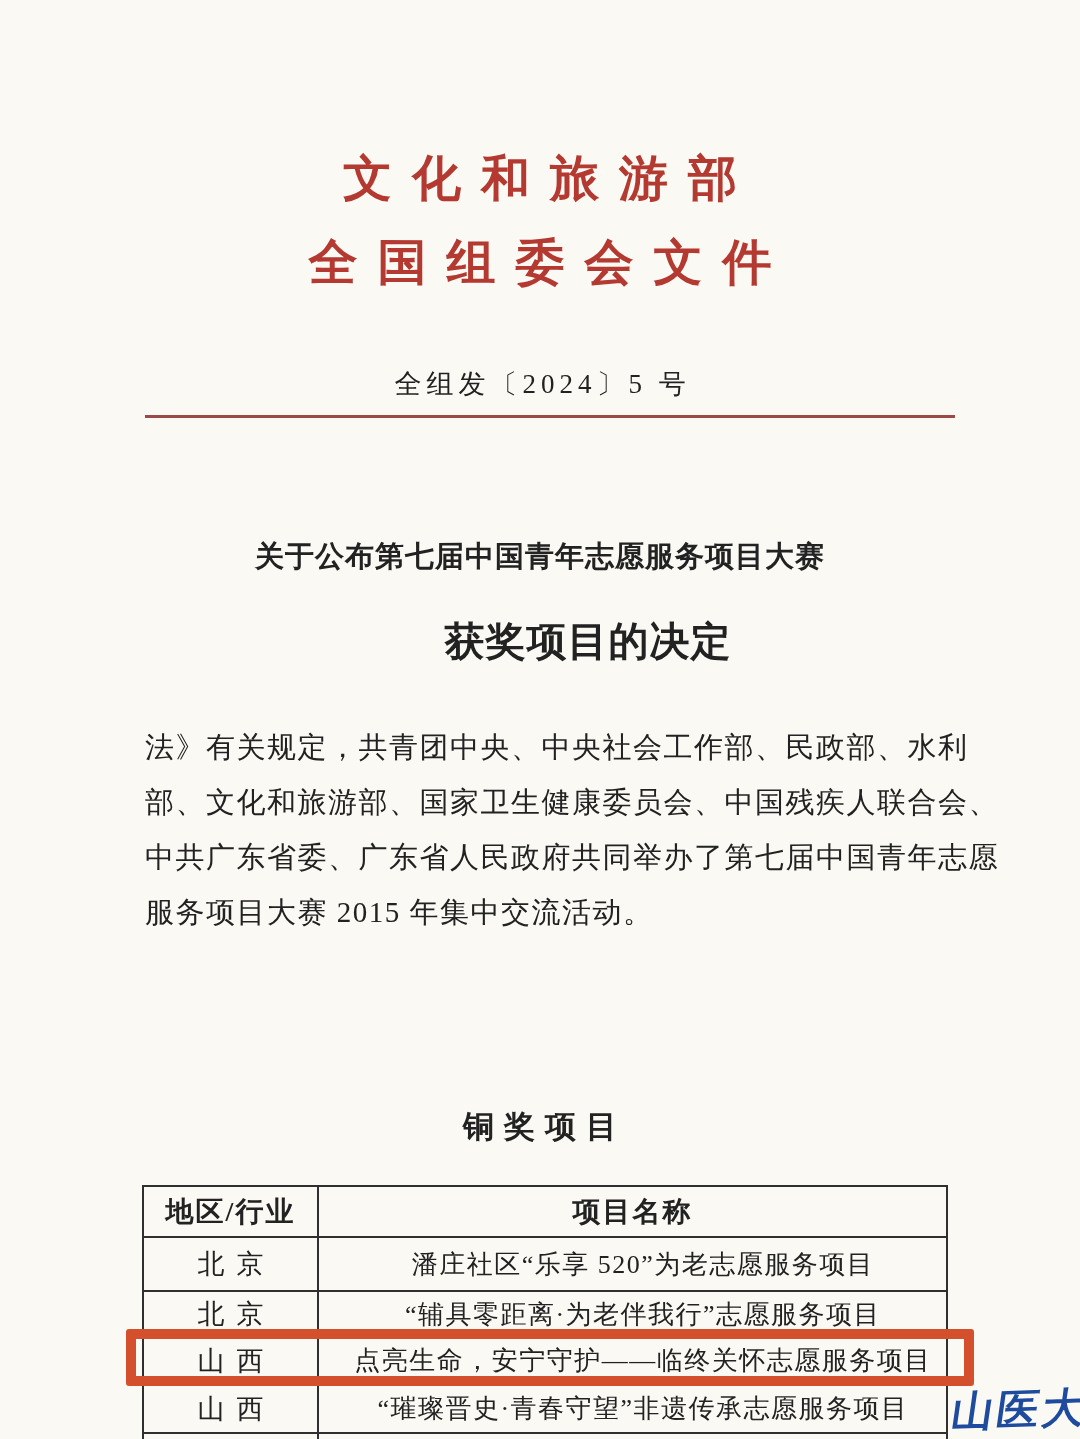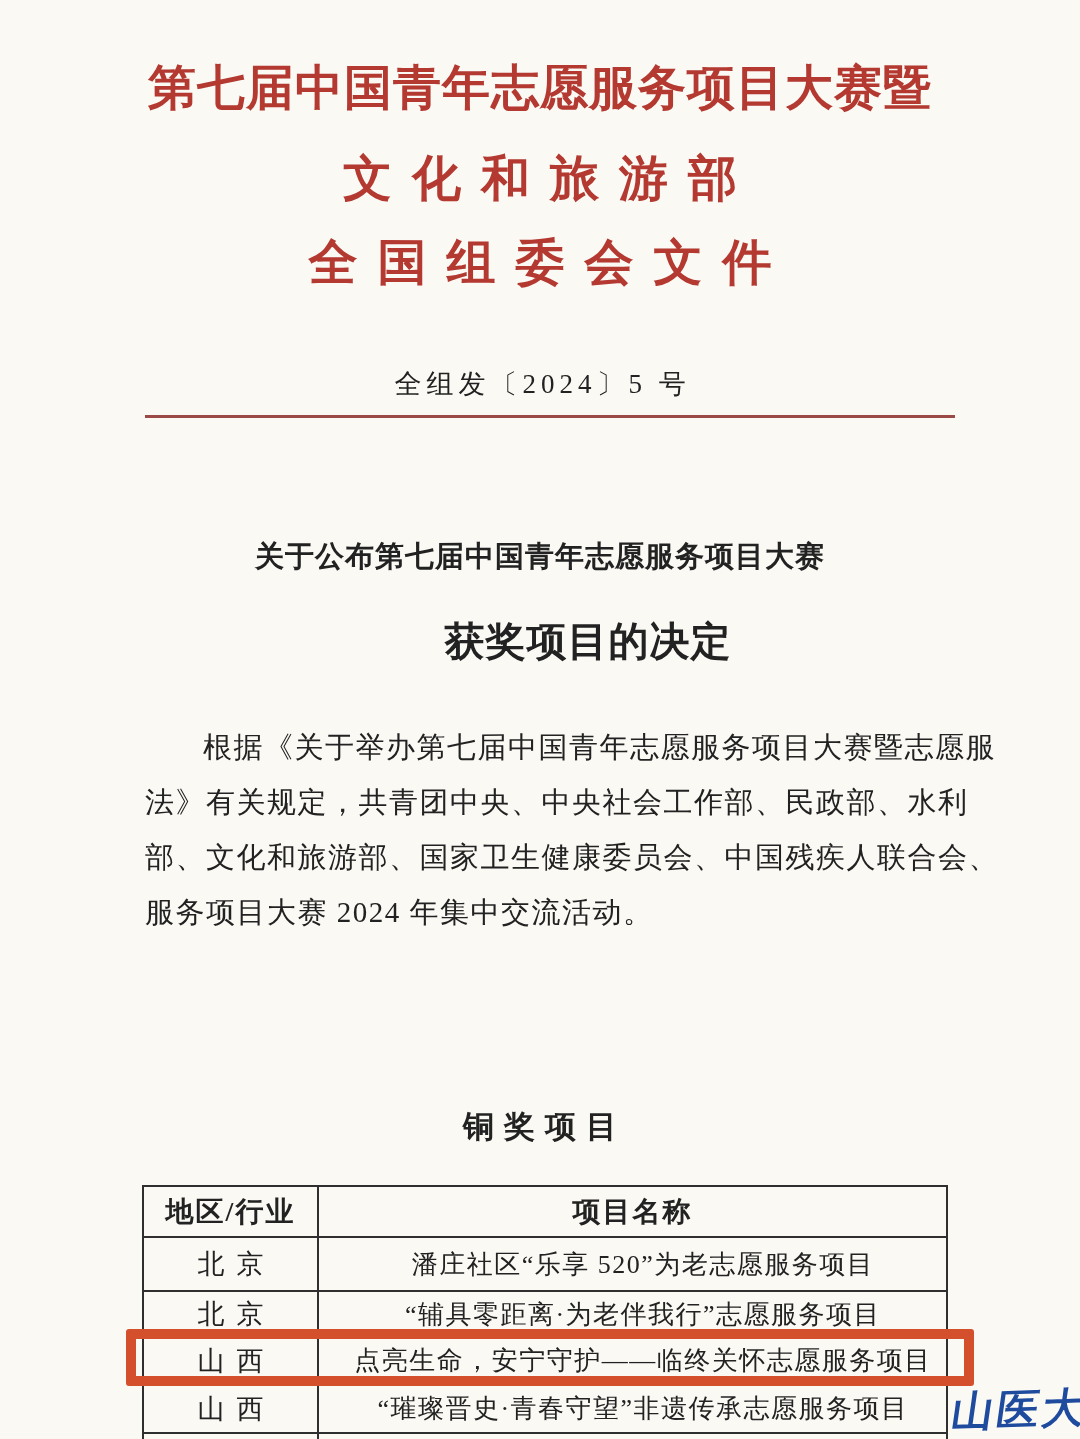--- a/index.html
+++ b/index.html
@@ -77,36 +77,35 @@
     color: var(--watermark-blue);
     transform: skewX(-10deg) rotate(-2deg);
     letter-spacing: 3px; white-space: nowrap;
   }
 </style>
 </head>
 <body>
 
 <div class="page">
 
-  <div class="centered hdr hdr1">第七届中国青年志愿服务项目大赛暨</div>
   <div class="centered hdr hdr2">文化和旅游部</div>
   <div class="centered hdr hdr3">全国组委会文件</div>
 
   <div class="centered docno">全组发〔2024〕5 号</div>
 
   <div class="redline"></div>
 
   <div class="centered title1">关于公布第七届中国青年志愿服务项目大赛</div>
   <div class="centered title2">获奖项目的决定</div>
 
   <div class="body-text">
-    <div class="bline indent">根据《关于举办第七届中国青年志愿服务项目大赛暨志愿服</div>
     <div class="bline">法》有关规定，共青团中央、中央社会工作部、民政部、水利</div>
     <div class="bline">部、文化和旅游部、国家卫生健康委员会、中国残疾人联合会、</div>
-    <div class="bline">服务项目大赛 2024 年集中交流活动。</div>
+    <div class="bline">中共广东省委、广东省人民政府共同举办了第七届中国青年志愿</div>
+    <div class="bline">服务项目大赛 2015 年集中交流活动。</div>
   </div>
 
   <div class="centered section-heading">铜奖项目</div>
 
   <table class="awards">
     <tbody>
         <tr class="hdr-row">
       <th class="col-region">地区/行业</th>
       <th>项目名称</th>
     </tr>

